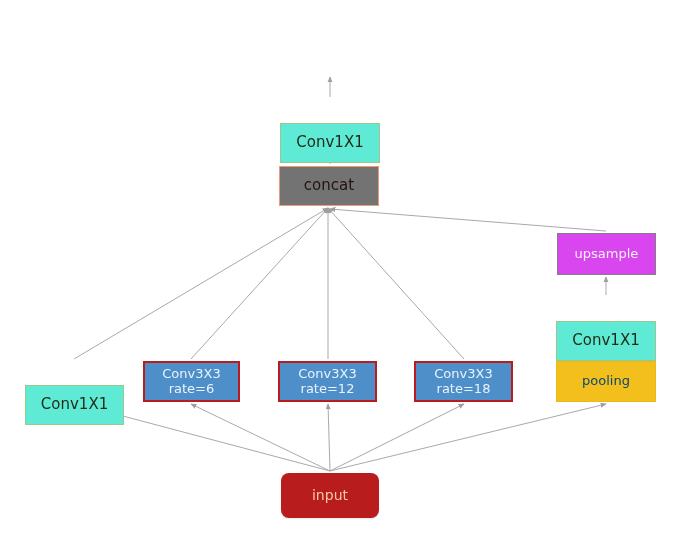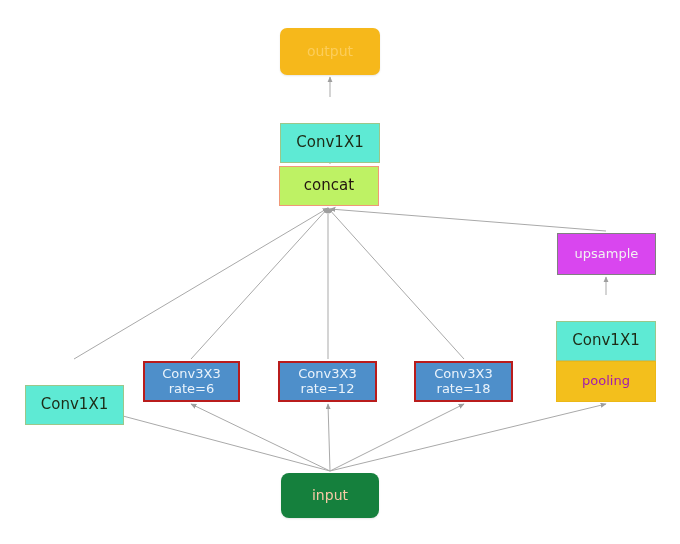--- a/index.html
+++ b/index.html
@@ -44,45 +44,45 @@
     box-shadow: 0 1px 2px rgba(0,0,0,0.10);
   }
   .n-green {
     background: #5eead4;
     color: #1d2b16;
     border: 1px solid #9cc78a;
     font-size: 15px;
     margin-top: 24px;
   }
   .n-concat {
-    background: #bef264;
+    background: #737373;
     color: #23150f;
     border: 1px solid #f09878;
     font-size: 15px;
   }
   .n-blue {
     background: #4e8fca;
     color: #eaf3fb;
     border: 2px solid #b91c1c;
     font-size: 13px;
   }
   .n-gray {
     background: #d946ef;
     color: #f2f2f2;
     border: 1px solid #808080;
     font-size: 13px;
   }
   .n-pool {
     background: #f3bf1c;
-    color: #a21caf;
+    color: #0c4a6e;
     border: 1px solid #ecb816;
     font-size: 13px;
   }
   .n-input {
-    background: #15803d;
+    background: #b91c1c;
     color: #f8c9a6;
     border-radius: 8px;
     font-size: 14px;
     box-shadow: 0 1px 2px rgba(0,0,0,0.10);
   }
 </style>
 </head>
 <body>
 
 <div id="canvas">
@@ -104,23 +104,20 @@
         <line x1="328" y1="359" x2="328" y2="208" stroke="#a9a9a9" stroke-width="1" marker-end="url(#arrowhead)"></line>
         <line x1="464" y1="359" x2="328" y2="208" stroke="#a9a9a9" stroke-width="1" marker-end="url(#arrowhead)"></line>
         <line x1="606" y1="231" x2="330" y2="209" stroke="#a9a9a9" stroke-width="1" marker-end="url(#arrowhead)"></line>
         <line x1="606" y1="359" x2="606" y2="339" stroke="#a9a9a9" stroke-width="1" marker-end="url(#arrowhead)"></line>
         <line x1="606" y1="295" x2="606" y2="277" stroke="#a9a9a9" stroke-width="1" marker-end="url(#arrowhead)"></line>
         <line x1="330" y1="164" x2="330" y2="141" stroke="#a9a9a9" stroke-width="1" marker-end="url(#arrowhead)"></line>
         <line x1="330" y1="97" x2="330" y2="77" stroke="#a9a9a9" stroke-width="1" marker-end="url(#arrowhead)"></line>
       </g>
   </svg>
 
-  <div class="node n-output" style="left:280px; top:28px; width:100px; height:47px;">
-    <span>output</span>
-  </div>
 
   <div class="node n-green" style="left:280px; top:99px; width:100px; height:40px;">
     <span>Conv1X1</span>
   </div>
 
   <div class="node n-concat" style="left:279px; top:166px; width:100px; height:40px;">
     <span>concat</span>
   </div>
 
   <div class="node n-green" style="left:25px; top:361px; width:99px; height:40px;">

